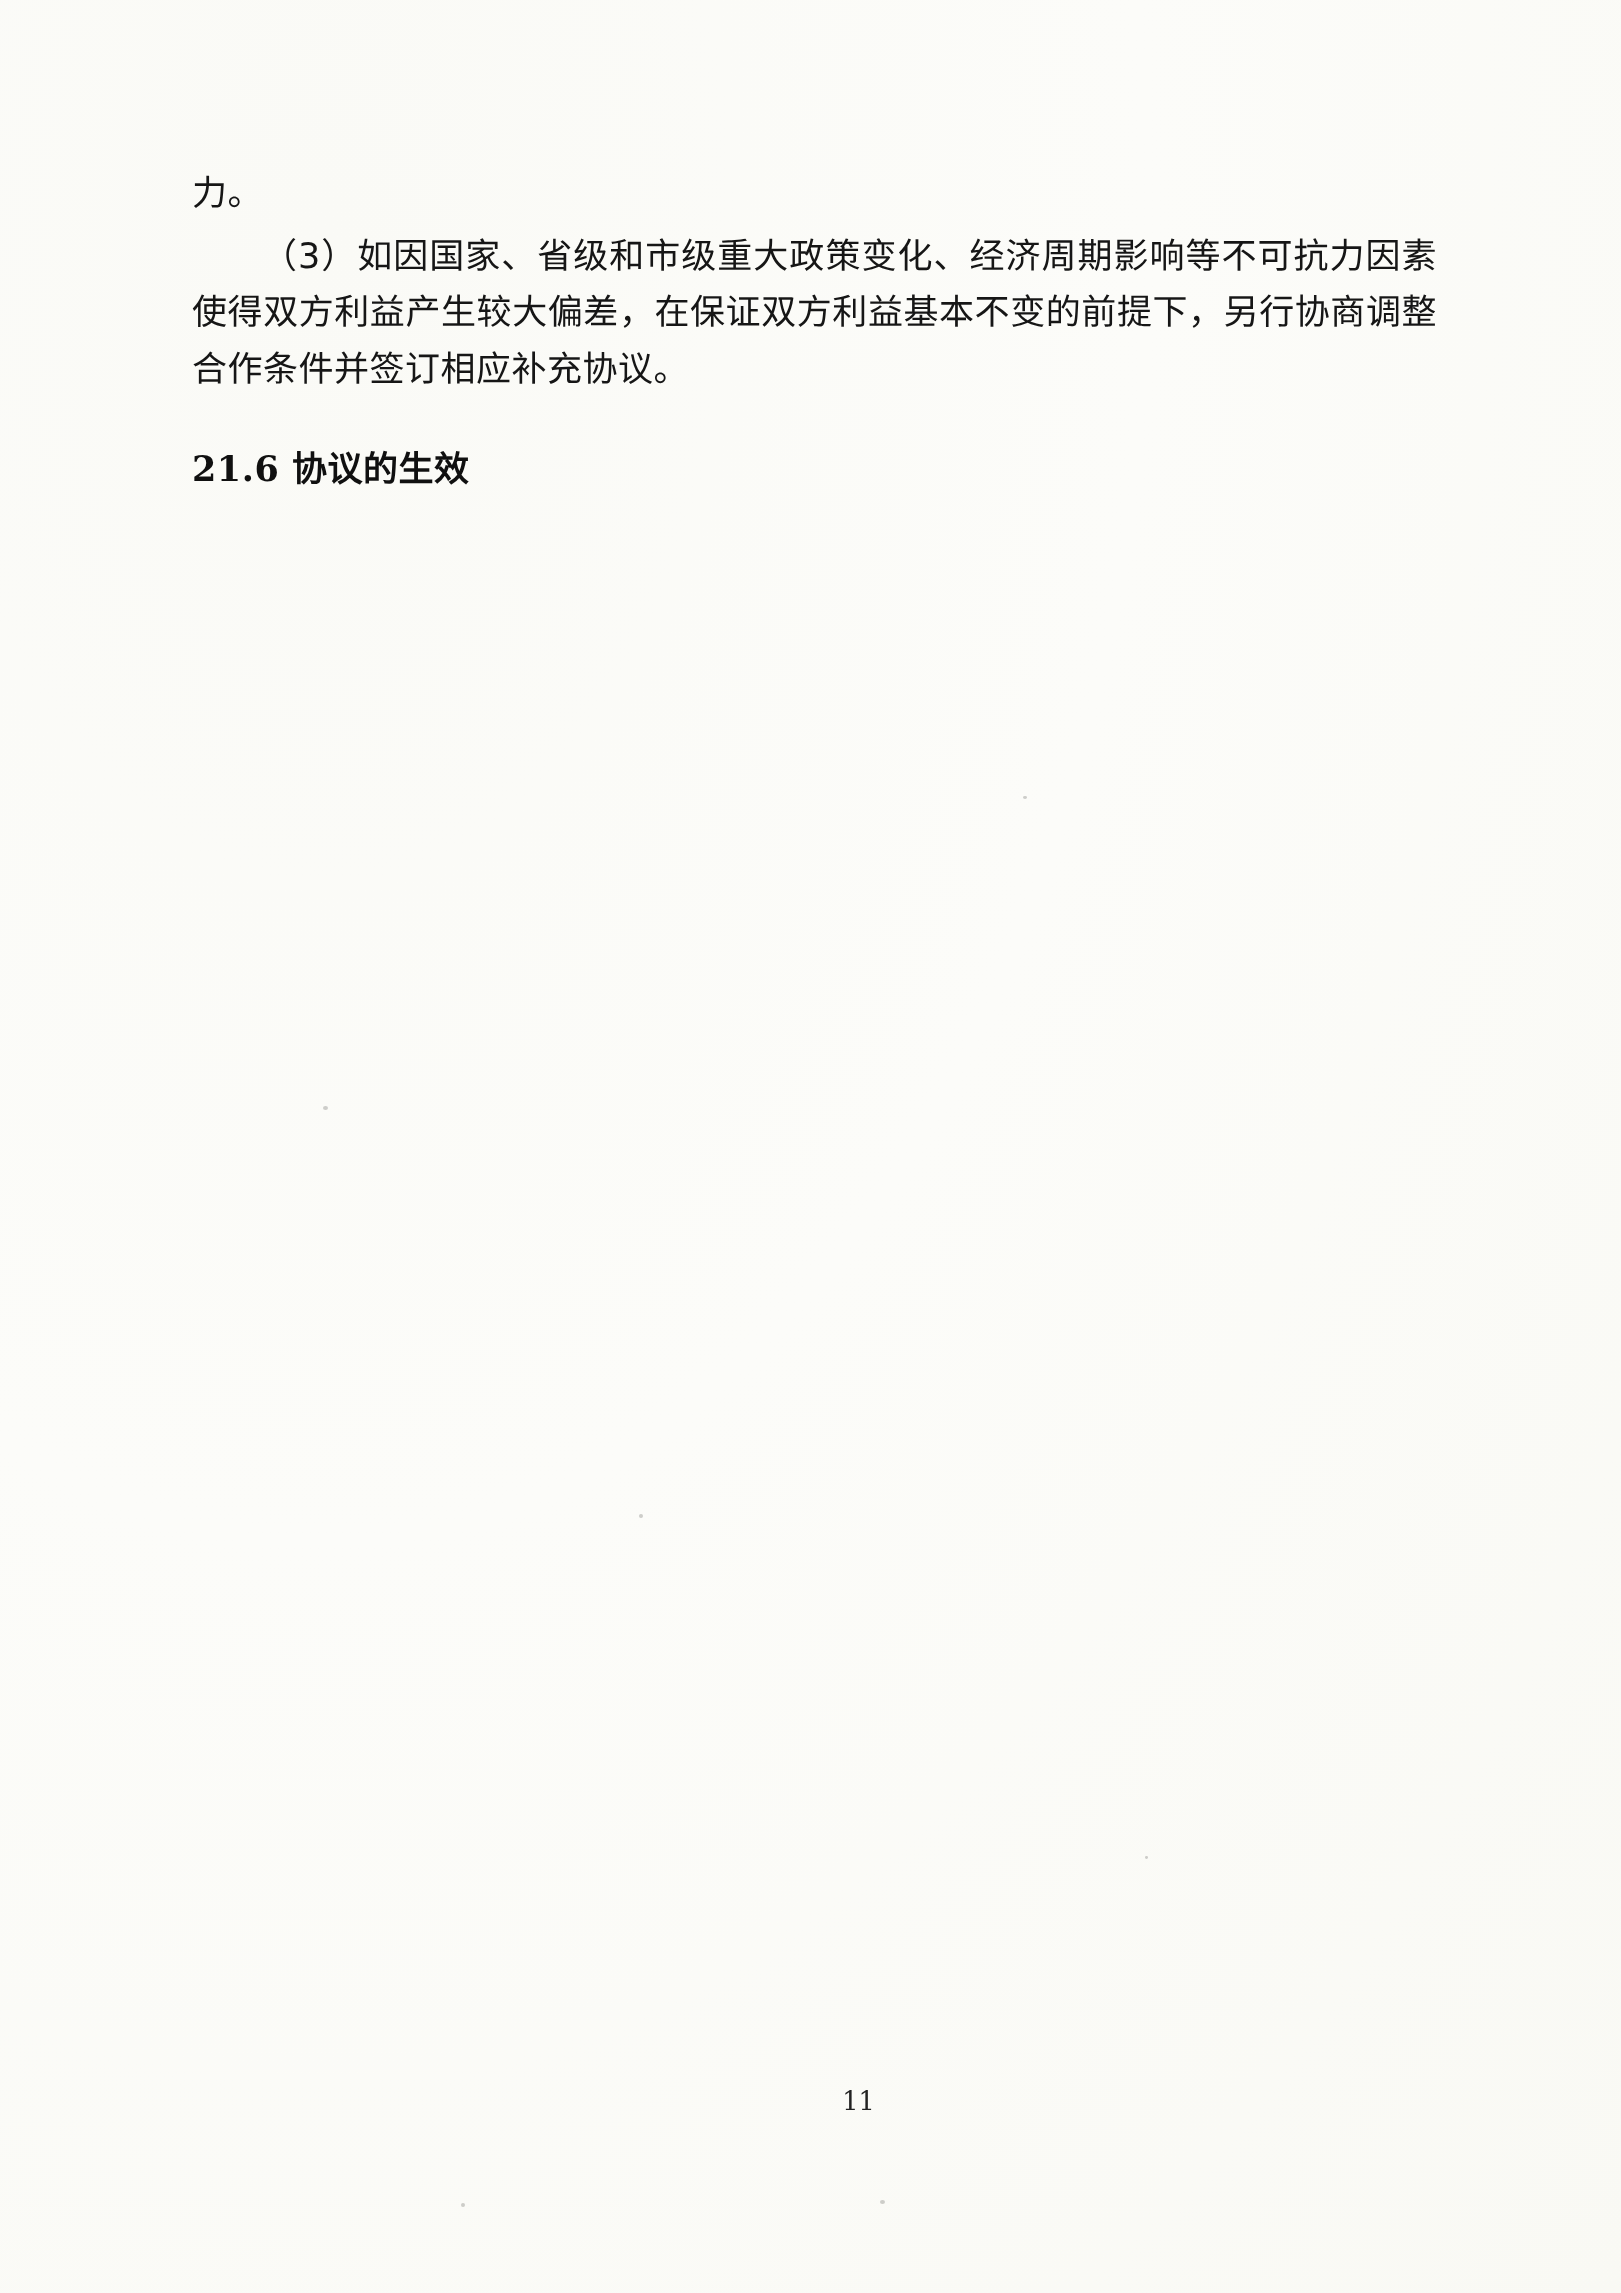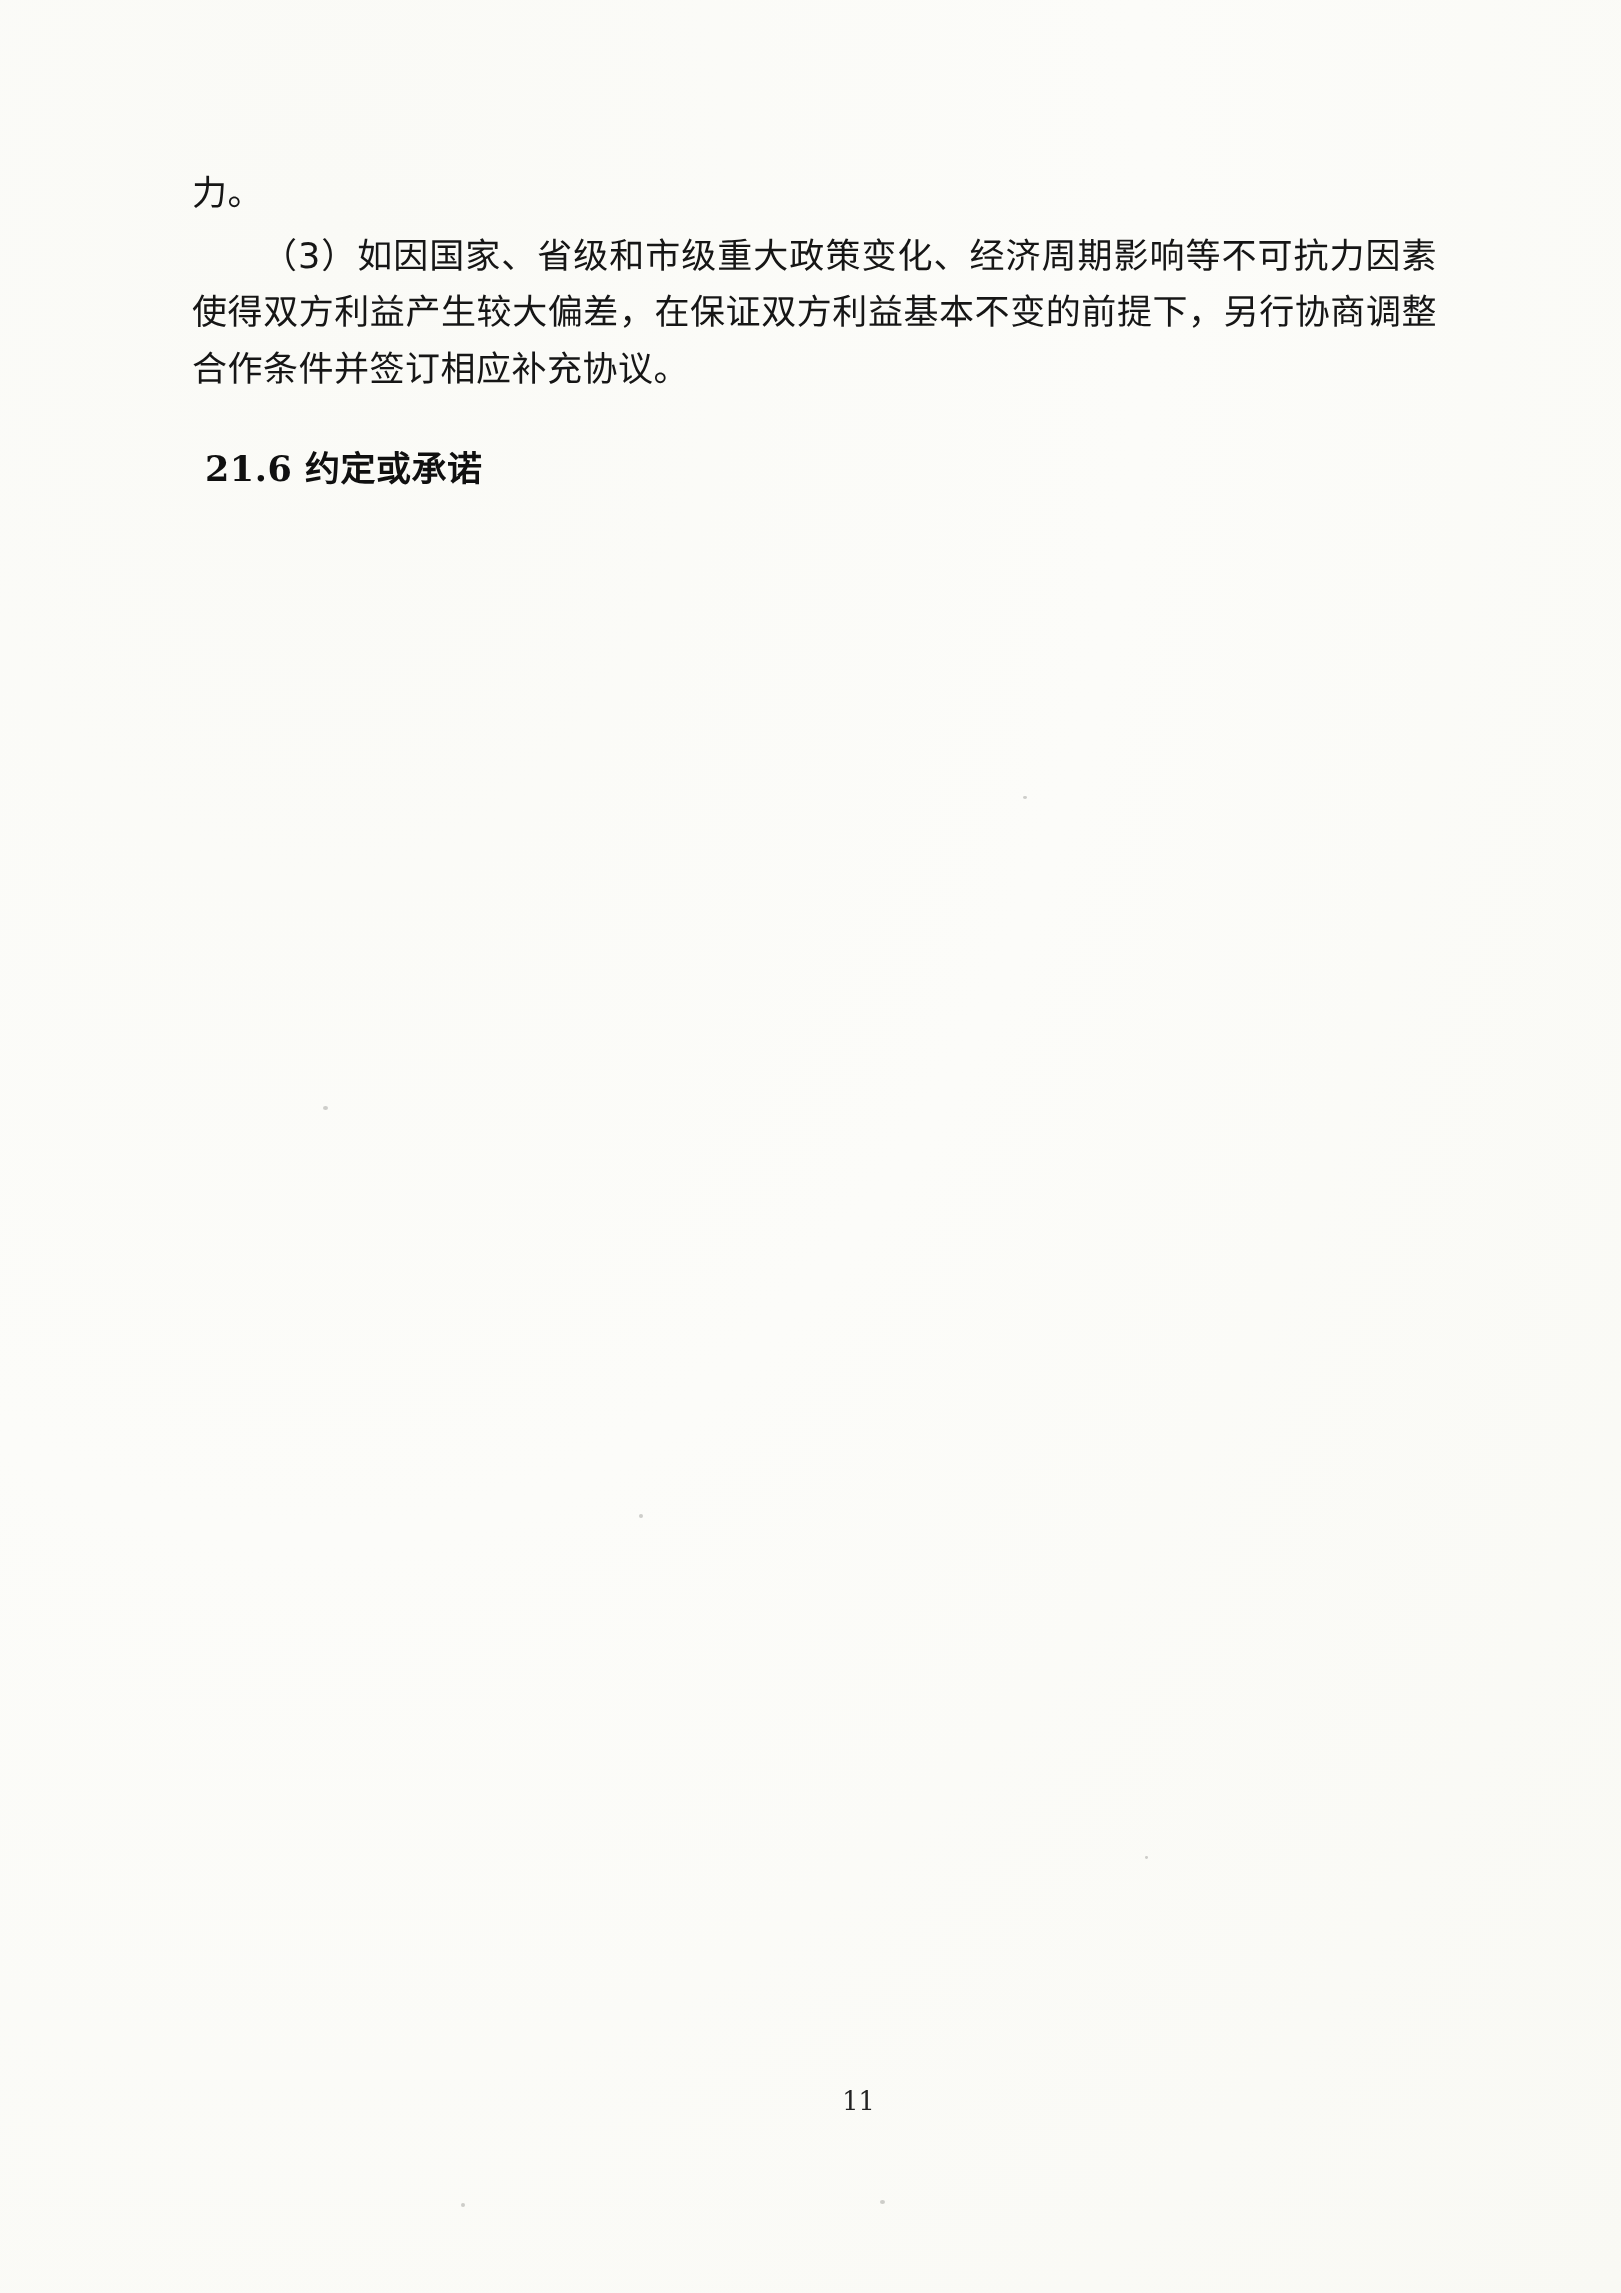--- a/index.html
+++ b/index.html
@@ -49,21 +49,20 @@
     font-size: 35px;
     font-weight: bold;
     line-height: 1.6;
     letter-spacing: 0.5px;
     color: #101010;
     margin: 43px 0 13.7px 0;
   }
   .heading .num {
     font-family: "DejaVu Serif", "Liberation Serif", serif;
     font-weight: bold;
-    margin-left: 13px;
   }
   .page-number {
     position: absolute;
     left: 0;
     top: 2086px;
     width: 1621px;
     text-align: center;
     font-family: "DejaVu Serif", "Liberation Serif", serif;
     font-size: 25.5px;
     color: #222;
@@ -92,21 +91,21 @@
 
   <div class="content">
 
     <p class="body-text">力。</p>
 
 
     <p class="body-text p-indent p-gap">（3）如因国家、省级和市级重大政策变化、经济周期影响等不可抗力因素使得双方利益产生较大偏差，在保证双方利益基本不变的前提下，另行协商调整合作条件并签订相应补充协议。</p>
 
     <h2 class="heading">
       <span class="num">21.6</span>
-      <span>约定或承诺</span>
+      <span>协议的生效</span>
     </h2>
 
 
   </div>
 
   <div class="page-number">11</div>
 </div>
 
 
 </body></html>

